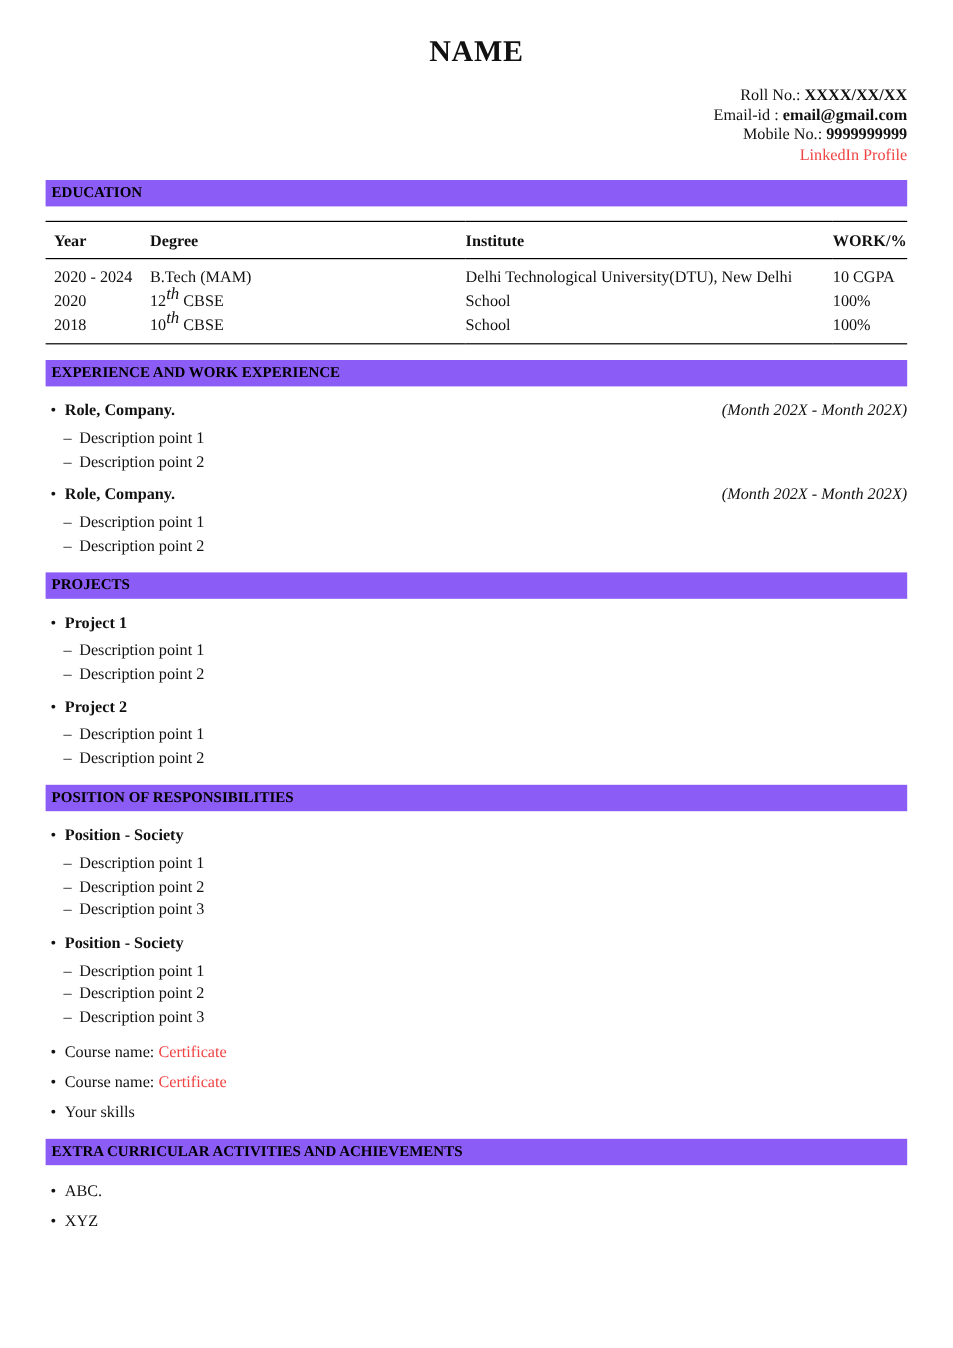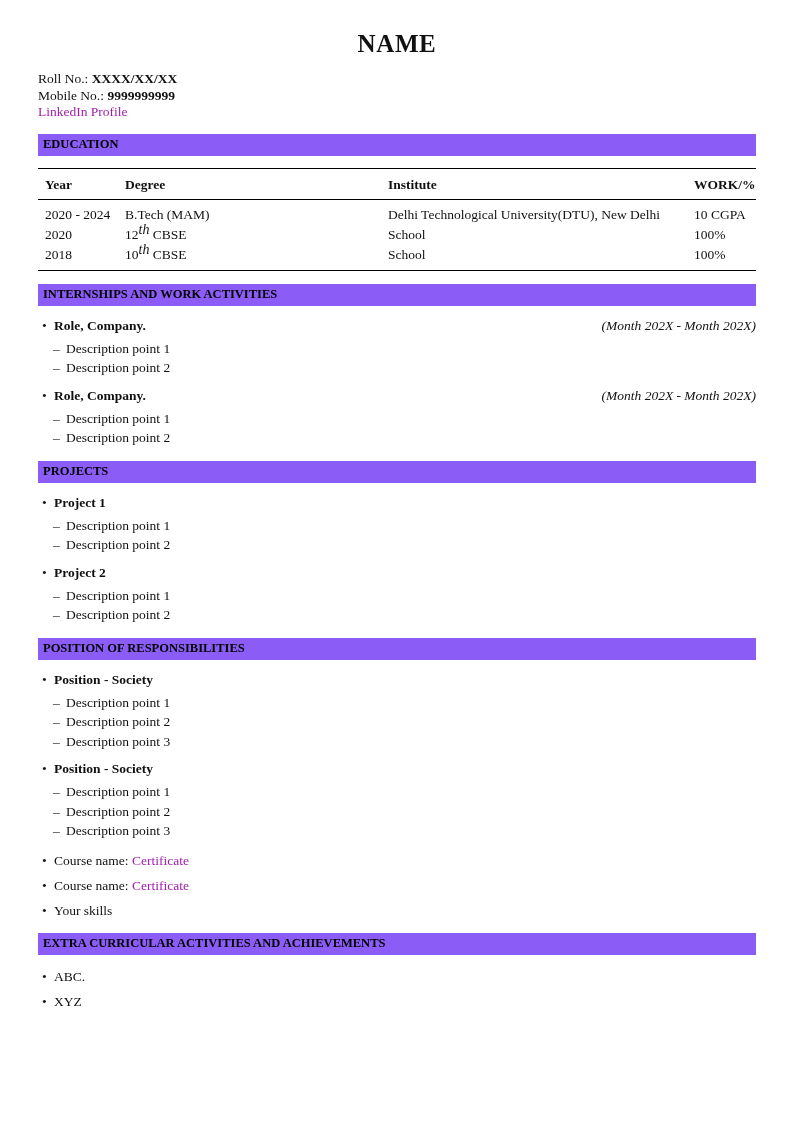--- a/index.html
+++ b/index.html
@@ -5,24 +5,24 @@
   * { margin:0; padding:0; box-sizing:border-box; }
   html,body { background:#ffffff; }
   body { width:794px; height:1123px; overflow:hidden; }
   .page {
     width:794px; height:1123px;
     padding:30px 38px 0 38px;
     font-family:"Liberation Serif","DejaVu Serif",serif;
     font-size:13.5px; color:#111111; background:#ffffff;
   }
   .name { text-align:center; font-size:25px; font-weight:700; letter-spacing:.6px; margin-bottom:13px; }
-  .contact { margin-bottom:5px; }
+  .contact { margin-bottom:5px;text-align:right; }
   .contact-line { line-height:16.5px; }
   .contact-line b { font-weight:700; }
-  .link { color:#a21caf; text-decoration:none; cursor:pointer; }
+  .link { color:#ef4444; text-decoration:none; cursor:pointer; }
   .section-bar {
     background:#8b5cf6; color:#000;
     font-weight:700; font-size:12.5px;
     padding:3px 5px 4px 5px;
     margin:13px 0 12px 0;
   }
   
   .edu-table {
     width:100%; border-collapse:collapse; table-layout:fixed;
     border-top:1px solid #000; border-bottom:1px solid #000;
@@ -52,20 +52,24 @@
 <div class="page">
 
   <h1 class="name">NAME</h1>
 
   <div class="contact">
     <div class="contact-line">
       <span>Roll No.:</span>
       <b>XXXX/XX/XX</b>
     </div>
     <div class="contact-line">
+      <span>Email-id :</span>
+      <b>email@gmail.com</b>
+    </div>
+    <div class="contact-line">
       <span>Mobile No.:</span>
       <b>9999999999</b>
     </div>
     <div class="contact-line">
       <a class="link" href="#">LinkedIn Profile</a>
     </div>
   </div>
 
   <div class="section-bar">
     <span>EDUCATION</span>
@@ -102,21 +106,21 @@
       <tr>
         <td class="c1">2018</td>
         <td><span>10</span><sup class="sup">th</sup><span> CBSE</span></td>
         <td>School</td>
         <td>100%</td>
       </tr>
     </tbody>
   </table>
 
   <div class="section-bar">
-    <span>INTERNSHIPS AND WORK ACTIVITIES</span>
+    <span>EXPERIENCE AND WORK EXPERIENCE</span>
   </div>
 
   <div class="entry">
     <div class="entry-head">
       <span class="bullet">•</span>
       <span class="entry-title">Role, Company.</span>
       <span class="entry-date">(Month 202X - Month 202X)</span>
     </div>
     <div class="sub">
       <span class="dash">–</span>

